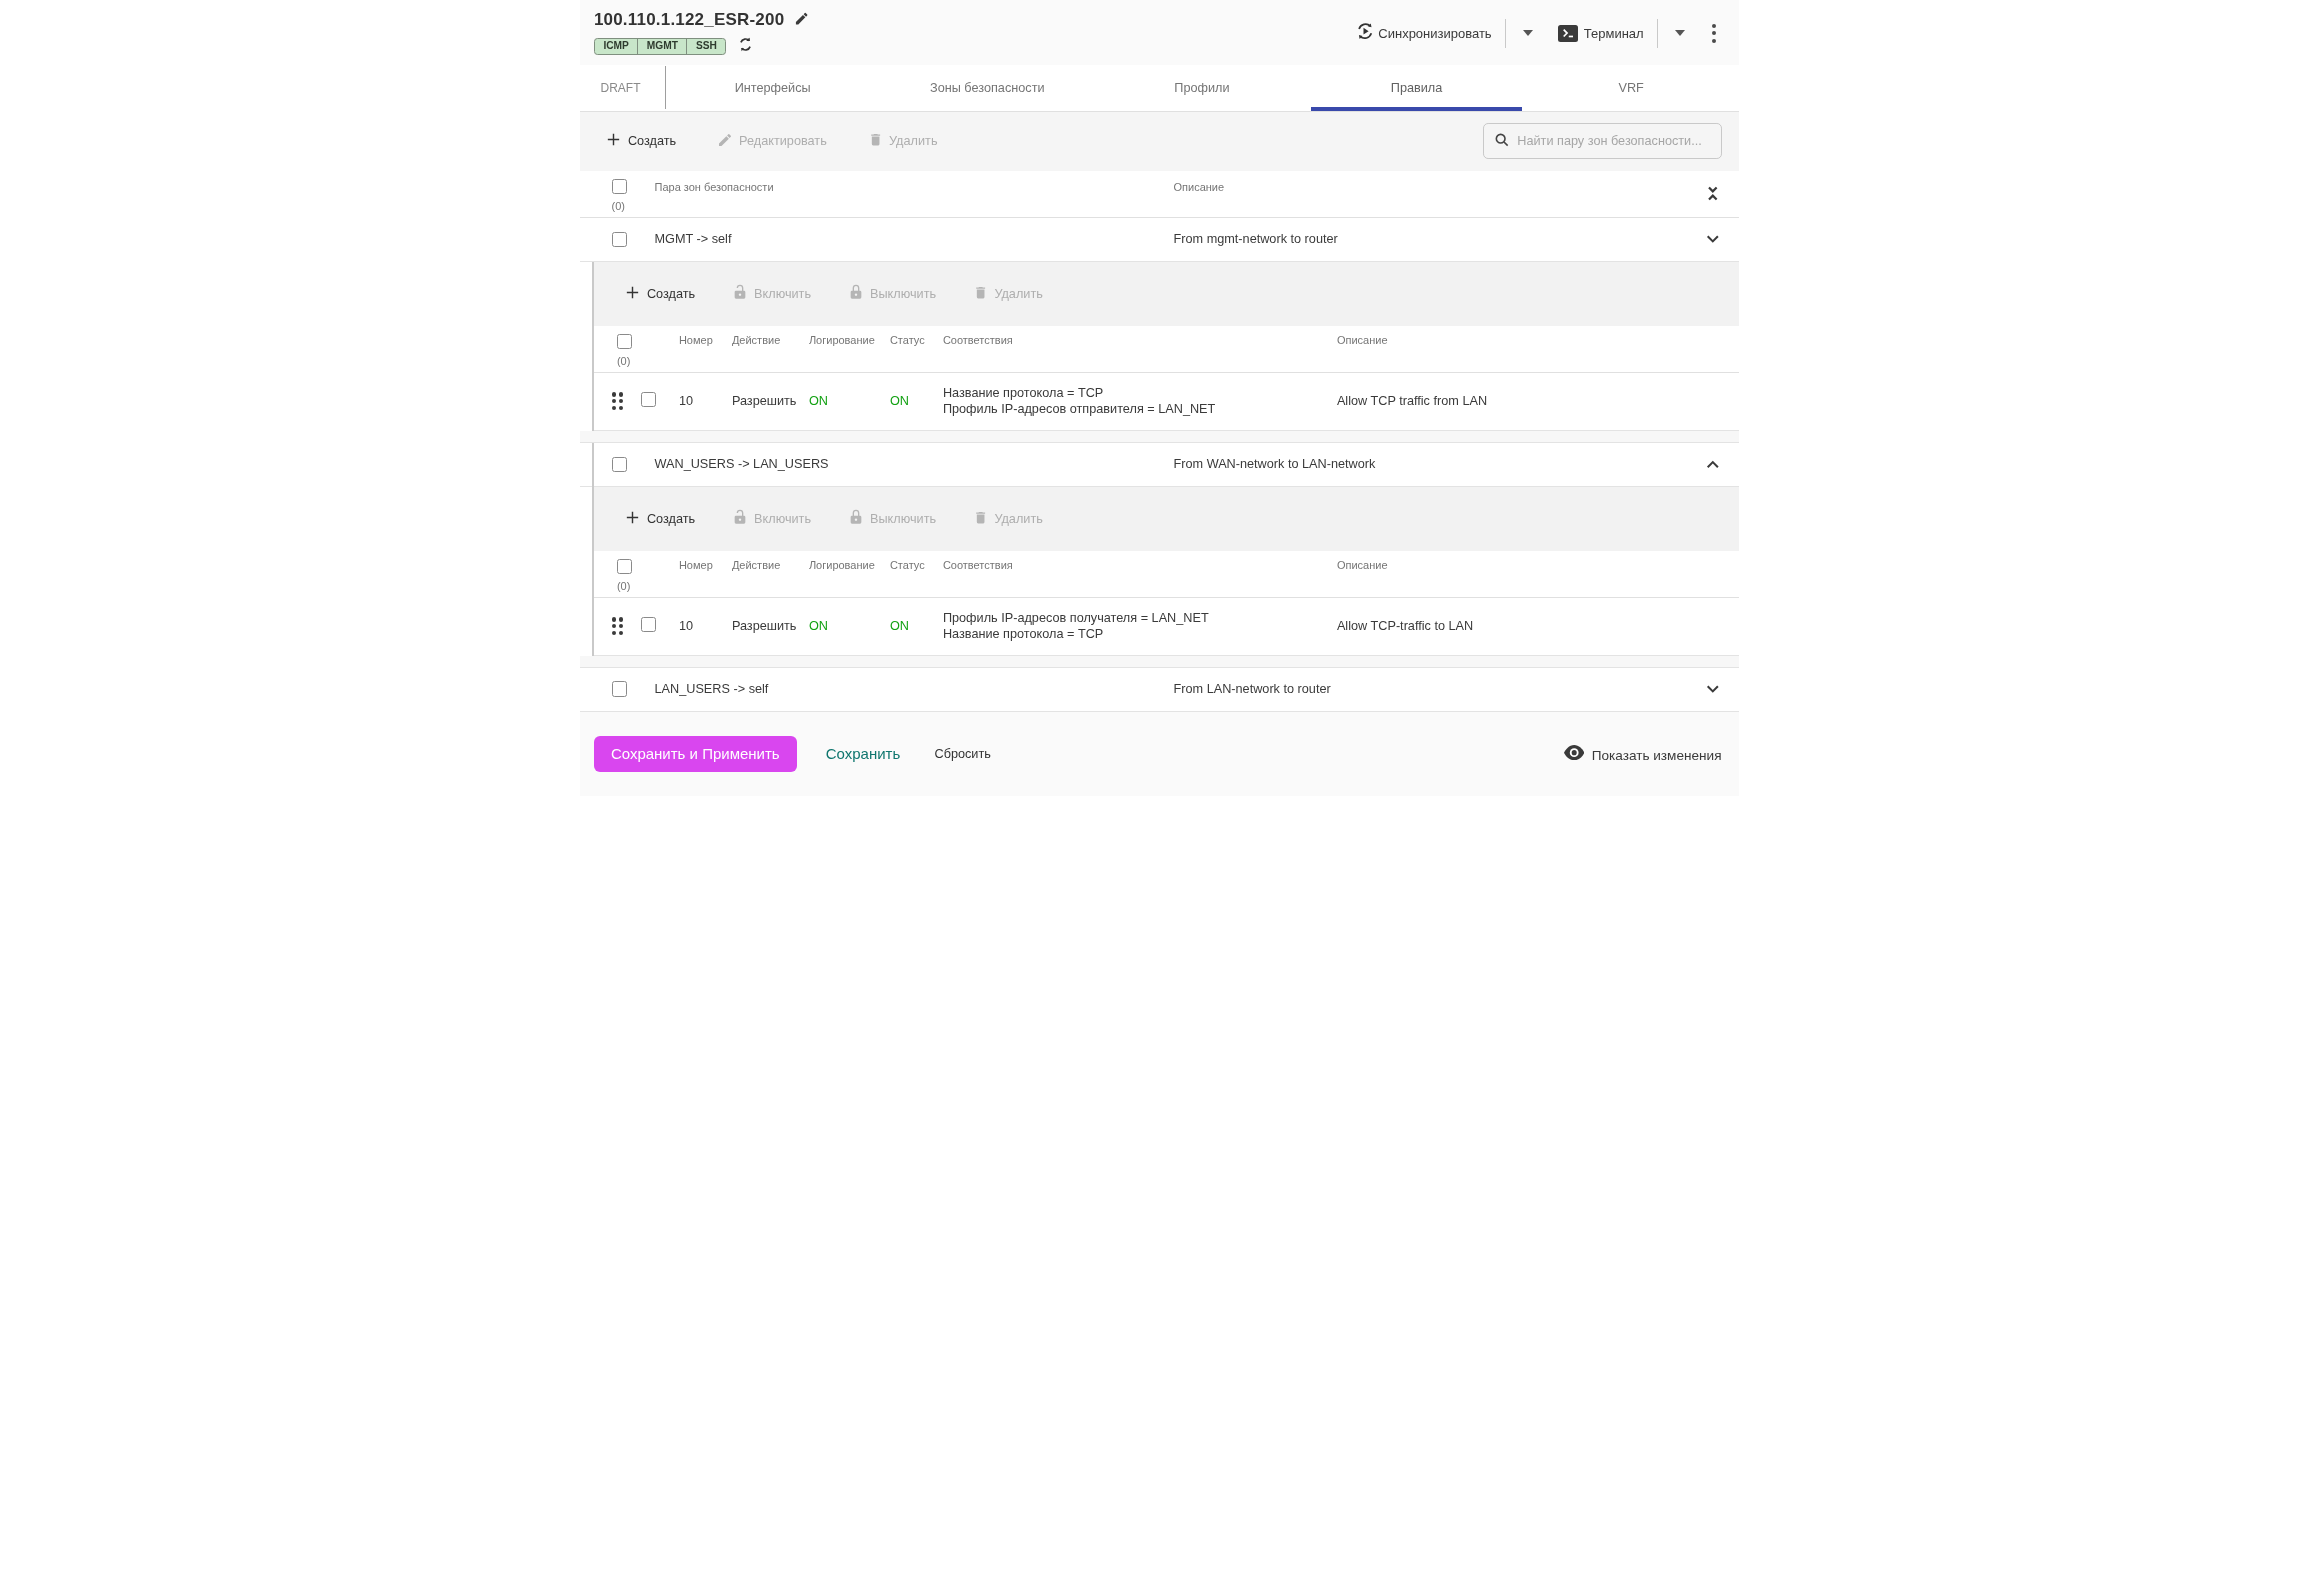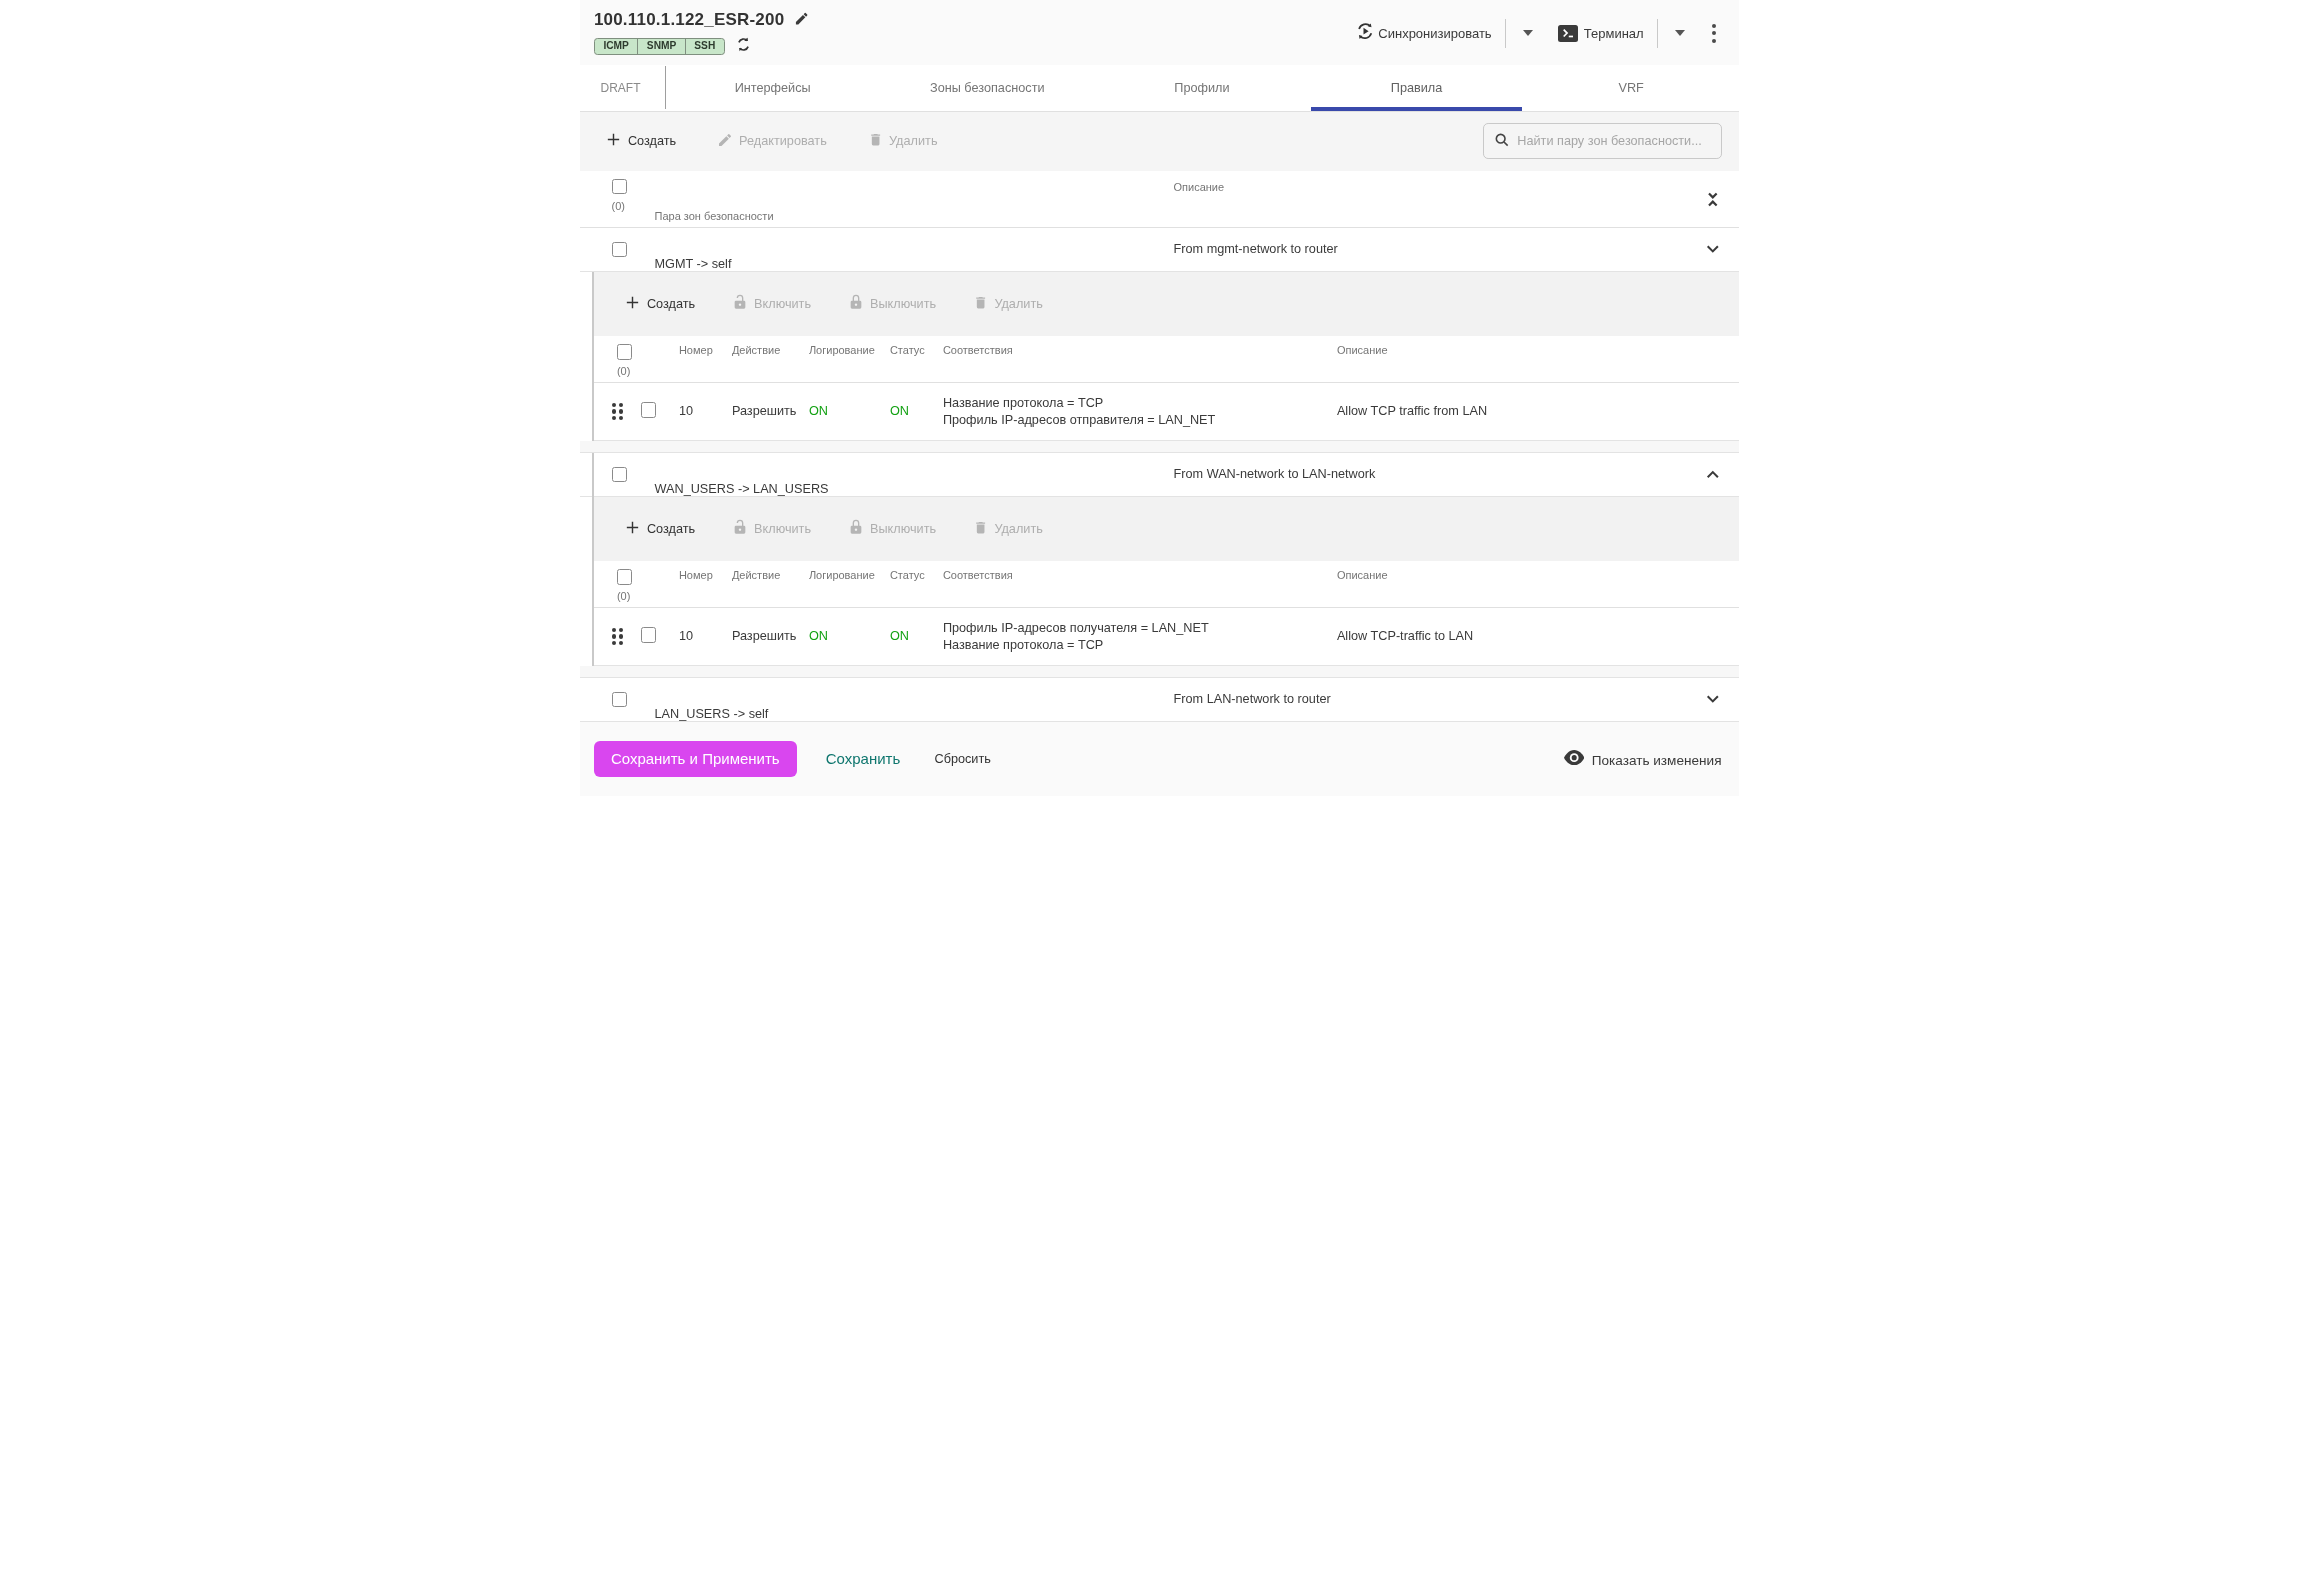--- a/index.html
+++ b/index.html
@@ -40,21 +40,21 @@
   .tool-btn.disabled { color:#aeaeae; cursor:default; }
   .tool-btn.disabled svg { fill:#b5b5b5; }
   .search-box { margin-left:auto; width:239px; height:36px; border:0.8px solid #c9c9c9; border-radius:5.1px; display:flex; align-items:center; padding:0 10.2px; gap:7.6px; background:transparent; }
   .search-box input { border:none; outline:none; background:transparent; font-size:12.7px; color:#3a3a3a; width:100%; font-family:inherit; }
   .search-box input::placeholder { color:#a6a6a6; }
 
   
   .thead { display:flex; border-bottom:0.8px solid #e0e0e0; background:#fff; padding:8.5px 0 5.1px; }
   .th { color:#757575; font-size:11px; }
   .lead-col { width:75px; padding-left:32px; display:flex; flex-direction:column; align-items:flex-start; gap:5.1px; }
-  .col-pair { width:519px; display:flex; align-items:flex-start; padding-top:1.7px;margin-top:29px; }
+  .col-pair { width:519px; display:flex; align-items:flex-start; padding-top:1.7px; }
   .col-desc { flex:1; display:flex; align-items:flex-start; padding-top:1.7px; }
   .col-chev { width:51px; display:flex; justify-content:center; align-items:center; }
   .count { color:#757575; font-size:11px; }
   .checkbox { width:15.3px; height:15.3px; border:1.7px solid #8a8a8a; border-radius:2.5px; background:#fff; display:inline-block; cursor:pointer; flex:none; }
   .zrow { display:flex; align-items:center; height:44px; border-bottom:0.8px solid #e3e3e3; background:#fff; cursor:pointer; }
   .zrow .lead-col { flex-direction:row; align-items:center; }
   .zrow .col-pair, .zrow .col-desc { font-size:12.7px; color:#3a3a3a; align-items:center; padding-top:0; }
   .chev-btn { background:none; border:none; cursor:pointer; display:inline-flex; padding:3.4px; }
 
   
@@ -95,21 +95,21 @@
           <span>
             <svg width="15.3" height="15.3" viewBox="0 0 24 24">
                 <path fill="#3a3a3a" d="M3 17.25V21h3.75L17.81 9.94l-3.75-3.75L3 17.25zM20.71 7.04a1 1 0 0 0 0-1.41l-2.34-2.34a1 1 0 0 0-1.41 0l-1.83 1.83 3.75 3.75 1.83-1.83z"></path>
               </svg>
           </span>
         </button>
       </div>
       <div class="badge-row">
         <div class="badge-group">
           <span class="badge">ICMP</span>
-          <span class="badge">SNMP</span>
+          <span class="badge">MGMT</span>
           <span class="badge">SSH</span>
         </div>
         <button class="icon-btn">
           <span>
             <svg width="17" height="17" viewBox="0 0 24 24" fill="none" stroke="#333" stroke-width="2.4">
               <path d="M5.5 9a7 7 0 0 1 12-2.2"></path>
                 <path d="M17.5 2.6v4.6h-4.6" stroke-width="0" fill="#333" d2=""></path>
                 <path d="M18.5 15a7 7 0 0 1-12 2.2"></path>
               <path d="M14 6.8h4l-.4-4.4z" fill="#333" stroke="none"></path>
               <path d="M10 17.2H6l.4 4.4z" fill="#333" stroke="none"></path>

